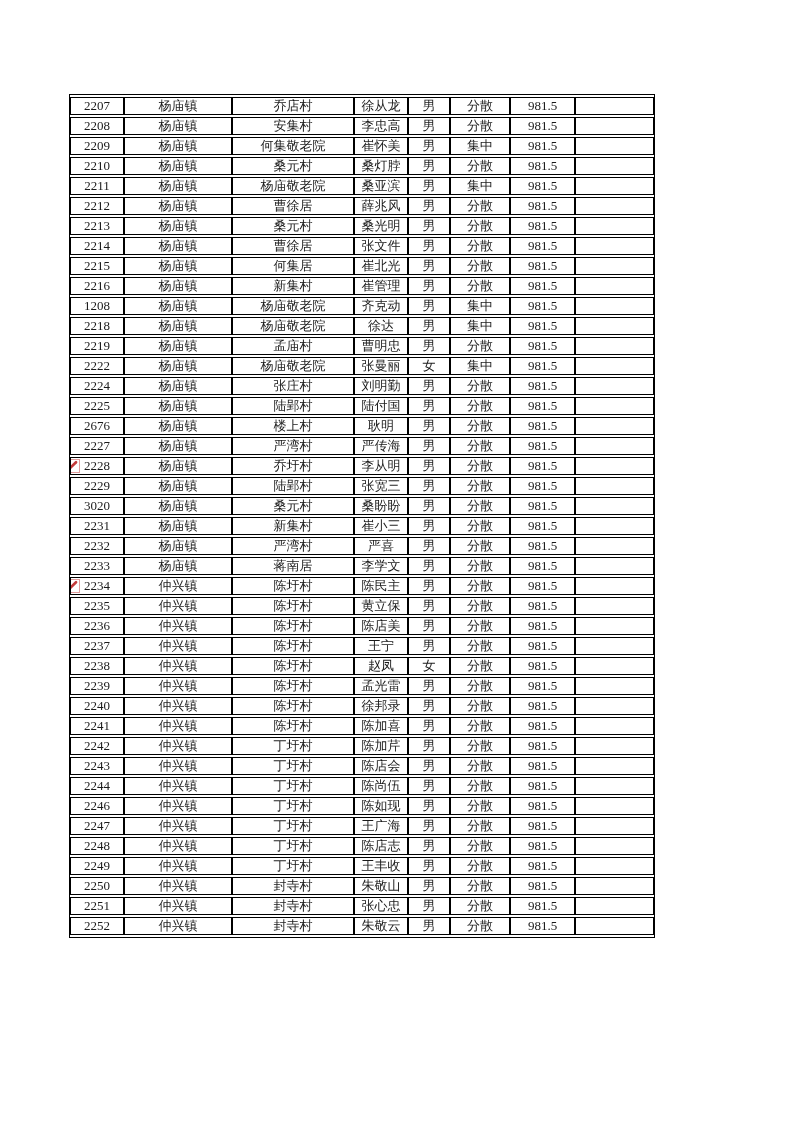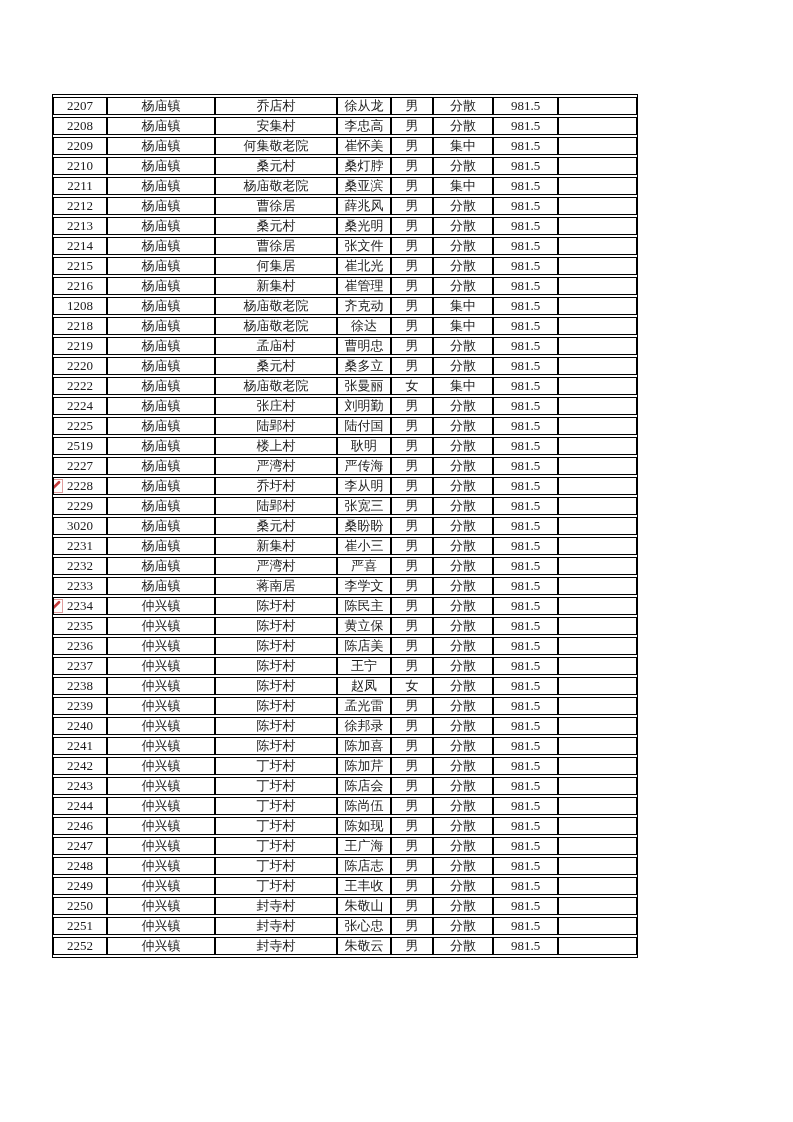--- a/index.html
+++ b/index.html
@@ -5,21 +5,21 @@
   html,body{margin:0;padding:0;}
   body{
     width:793px;height:1122px;
     background:#ffffff;
     position:relative;
     font-family:"Liberation Serif","DejaVu Serif",serif;
     color:#1a1a1a;
   }
   .sheet{
     position:absolute;
-    left:52px;top:94px;border-radius:25px;
+    left:69px;top:94px;border-radius:25px;
   }
   table{
     border-collapse:separate;
     border-spacing:0 2px;
     table-layout:fixed;
     border:1px solid #000;
   }
   td{
     border:1px solid #000;
     height:16px;
@@ -180,30 +180,20 @@
           <td class="col-id">2219</td>
           <td class="col-town">杨庙镇</td>
           <td class="col-village">孟庙村</td>
           <td class="col-name">曹明忠</td>
           <td class="col-gender">男</td>
           <td class="col-method">分散</td>
           <td class="col-amount">981.5</td>
           <td class="col-note"></td>
         </tr>
         <tr>
-          <td class="col-id">2220</td>
-          <td class="col-town">杨庙镇</td>
-          <td class="col-village">桑元村</td>
-          <td class="col-name">桑多立</td>
-          <td class="col-gender">男</td>
-          <td class="col-method">分散</td>
-          <td class="col-amount">981.5</td>
-          <td class="col-note"></td>
-        </tr>
-        <tr>
           <td class="col-id">2222</td>
           <td class="col-town">杨庙镇</td>
           <td class="col-village">杨庙敬老院</td>
           <td class="col-name">张曼丽</td>
           <td class="col-gender">女</td>
           <td class="col-method">集中</td>
           <td class="col-amount">981.5</td>
           <td class="col-note"></td>
         </tr>
         <tr>
@@ -220,21 +210,21 @@
           <td class="col-id">2225</td>
           <td class="col-town">杨庙镇</td>
           <td class="col-village">陆郢村</td>
           <td class="col-name">陆付国</td>
           <td class="col-gender">男</td>
           <td class="col-method">分散</td>
           <td class="col-amount">981.5</td>
           <td class="col-note"></td>
         </tr>
         <tr>
-          <td class="col-id">2519</td>
+          <td class="col-id">2676</td>
           <td class="col-town">杨庙镇</td>
           <td class="col-village">楼上村</td>
           <td class="col-name">耿明</td>
           <td class="col-gender">男</td>
           <td class="col-method">分散</td>
           <td class="col-amount">981.5</td>
           <td class="col-note"></td>
         </tr>
         <tr>
           <td class="col-id">2227</td>

